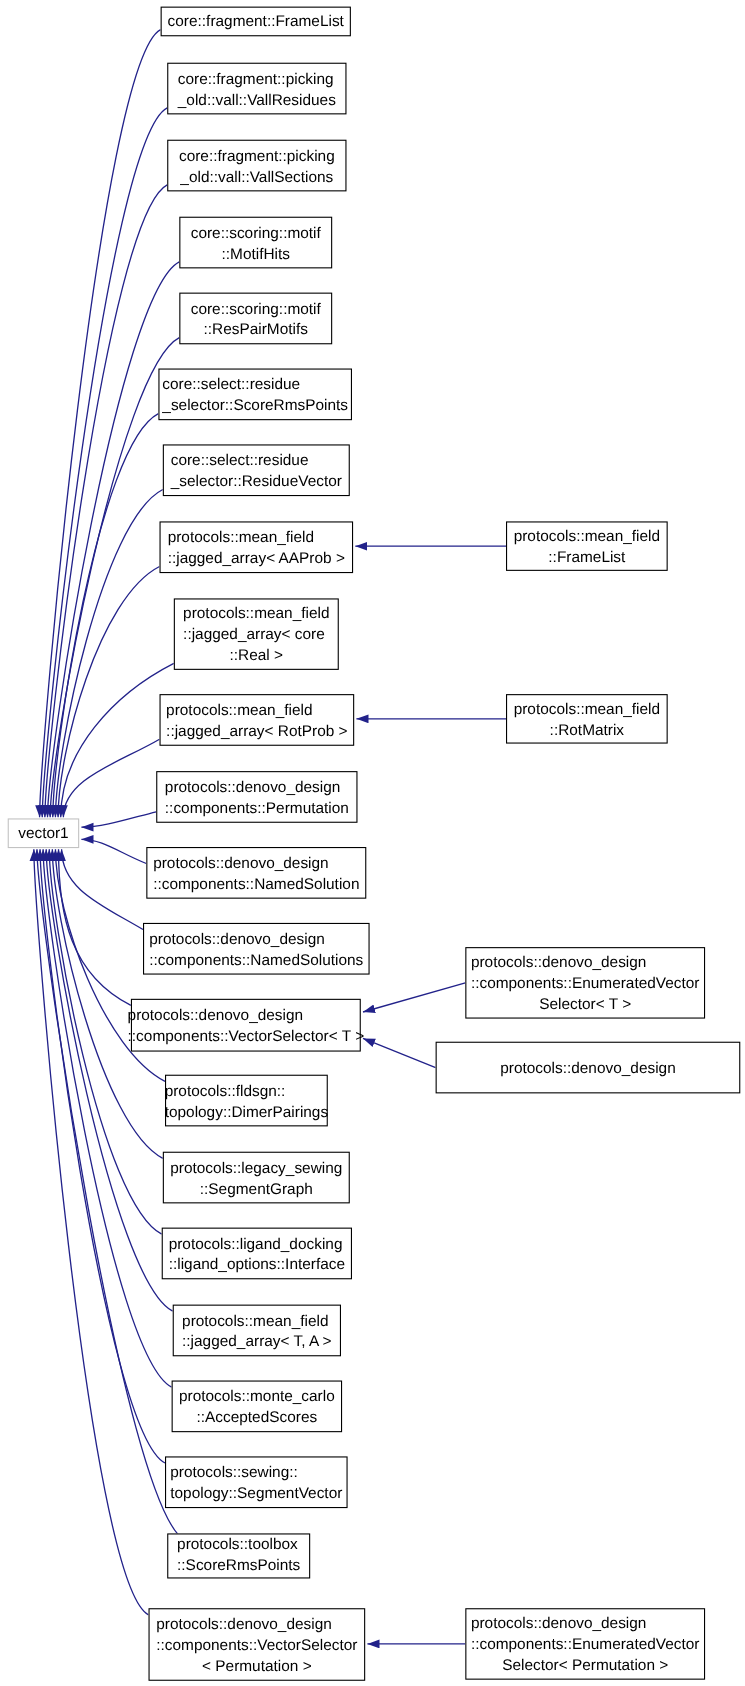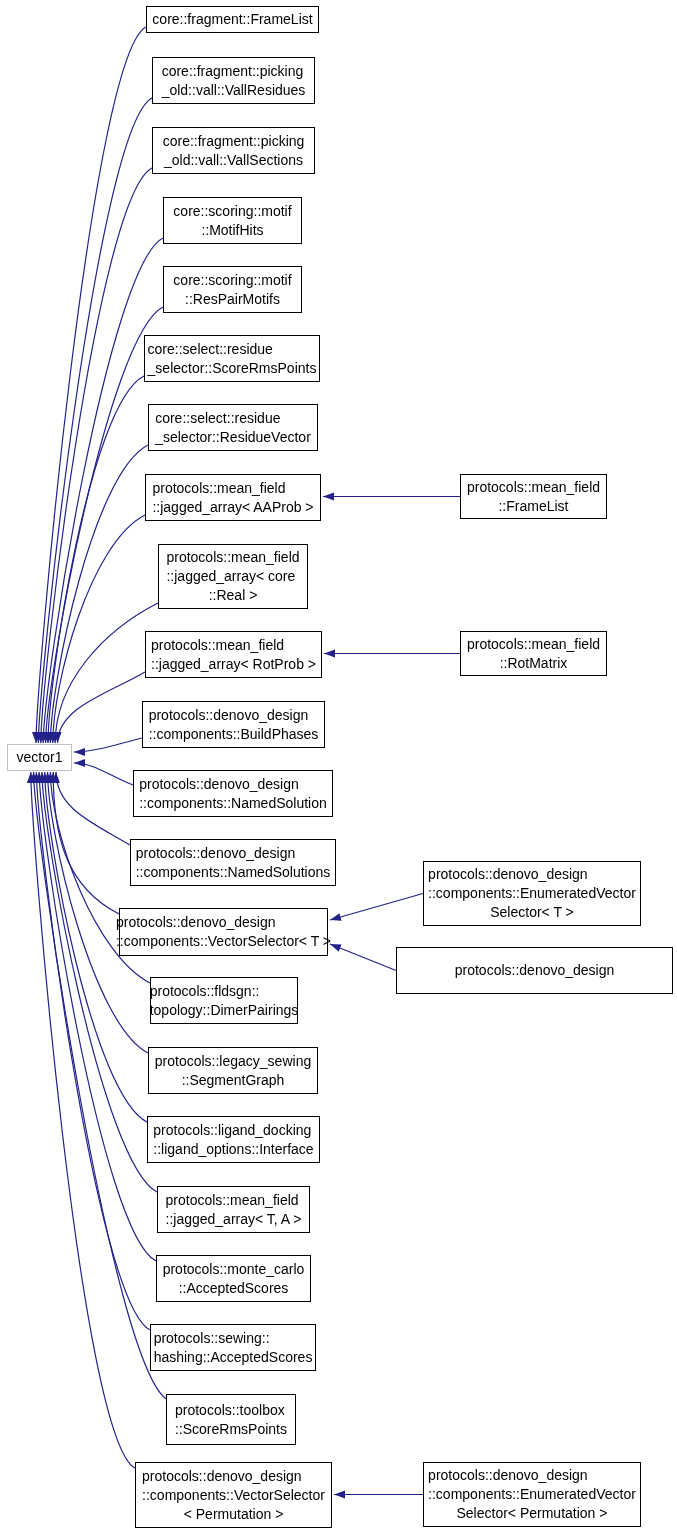--- a/index.html
+++ b/index.html
@@ -133,21 +133,21 @@
       </div>
       <div class="node" style="left: 145px; top: 631px; width: 177px; height: 47px;">
         <div class="lines">
           <span>protocols::mean_field</span>
           <span>::jagged_array&lt; RotProb &gt;</span>
         </div>
       </div>
       <div class="node" style="left: 142px; top: 701px; width: 183px; height: 47px;">
         <div class="lines">
           <span>protocols::denovo_design</span>
-          <span>::components::BuildPhases</span>
+          <span>::components::Permutation</span>
         </div>
       </div>
       <div class="node" style="left: 133px; top: 770px; width: 200px; height: 47px;">
         <div class="lines">
           <span>protocols::denovo_design</span>
           <span>::components::NamedSolution</span>
         </div>
       </div>
       <div class="node" style="left: 130px; top: 839px; width: 206px; height: 47px;">
         <div class="lines">
@@ -187,24 +187,24 @@
       </div>
       <div class="node" style="left: 156px; top: 1255px; width: 155px; height: 47px;">
         <div class="lines">
           <span>protocols::monte_carlo</span>
           <span>::AcceptedScores</span>
         </div>
       </div>
       <div class="node" style="left: 150px; top: 1324px; width: 166px; height: 47px;">
         <div class="lines">
           <span>protocols::sewing::</span>
-          <span>hashing::AcceptedScores</span>
-        </div>
-      </div>
-      <div class="node" style="left: 166px; top: 1394px; width: 130px; height: 51px;">
+          <span>topology::SegmentVector</span>
+        </div>
+      </div>
+      <div class="node" style="left: 152px; top: 1394px; width: 130px; height: 41px; justify-content: flex-end;">
         <div class="lines">
           <span>protocols::toolbox</span>
           <span>::ScoreRmsPoints</span>
         </div>
       </div>
       <div class="node" style="left: 135px; top: 1462px; width: 197px; height: 66px;">
         <div class="lines">
           <span>protocols::denovo_design</span>
           <span>::components::VectorSelector</span>
           <span>&lt; Permutation &gt;</span>

